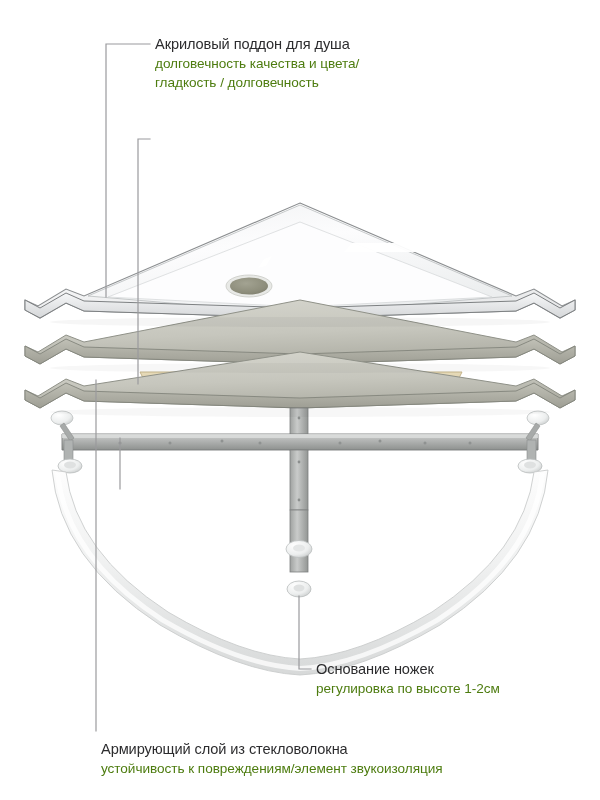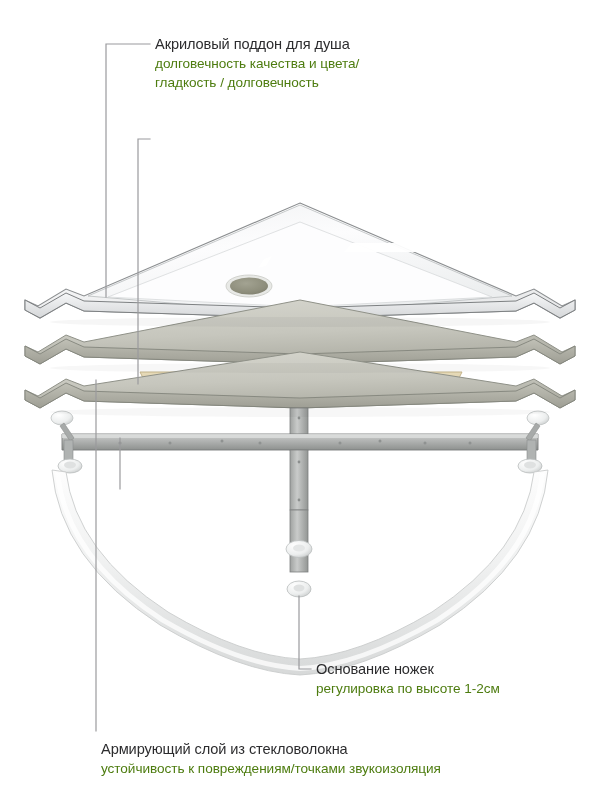--- a/index.html
+++ b/index.html
@@ -266,16 +266,16 @@
 
 
 
   <div class="callout" id="callout-feet">
     <p class="c-title">Основание ножек</p>
     <p class="c-desc">регулировка по высоте 1-2см</p>
   </div>
 
   <div class="callout" id="callout-fiberglass">
     <p class="c-title">Армирующий слой из стекловолокна</p>
-    <p class="c-desc">устойчивость к повреждениям/точками звукоизоляция</p>
+    <p class="c-desc">устойчивость к повреждениям/элемент звукоизоляция</p>
   </div>
 
 </div>
 
 </body></html>

